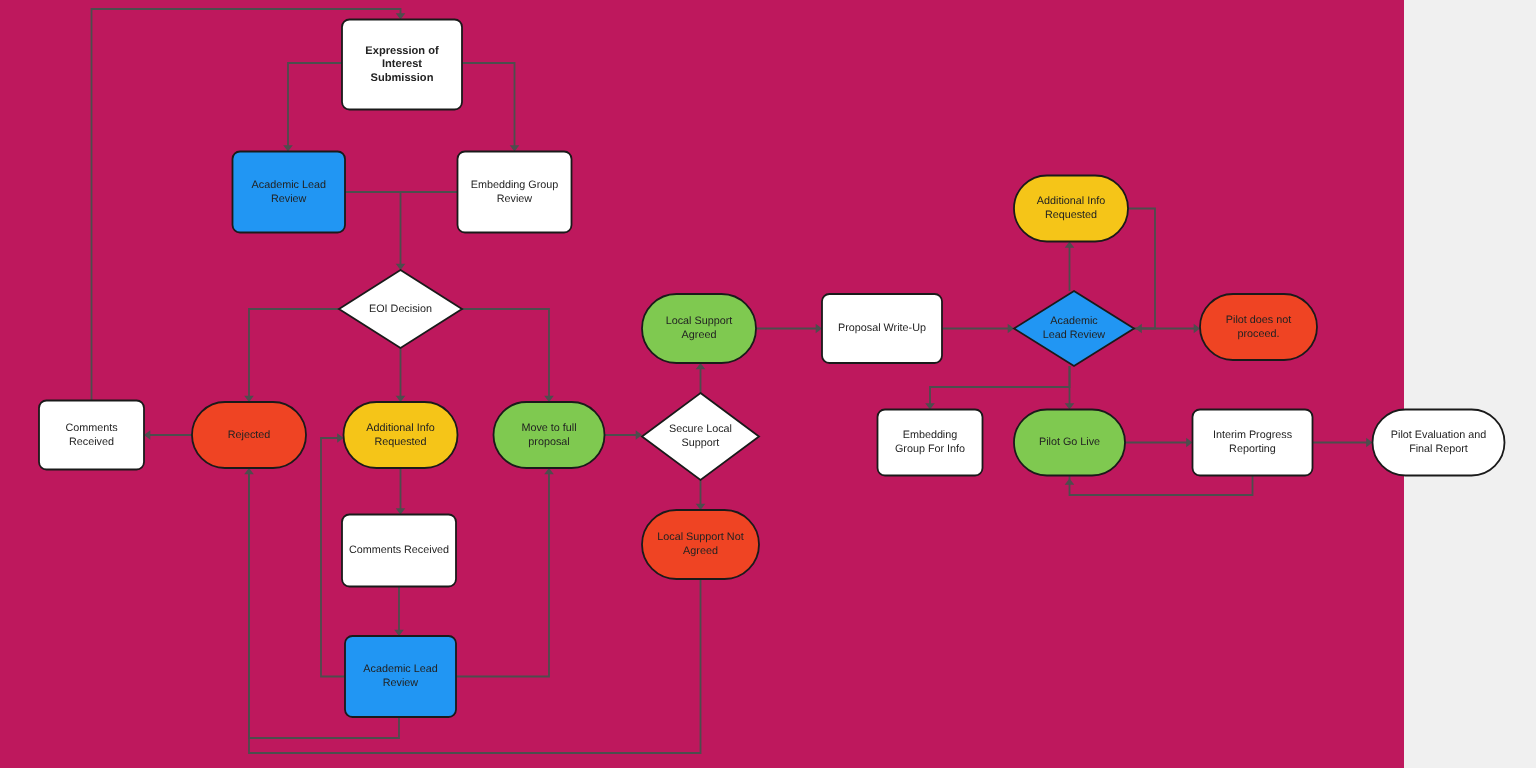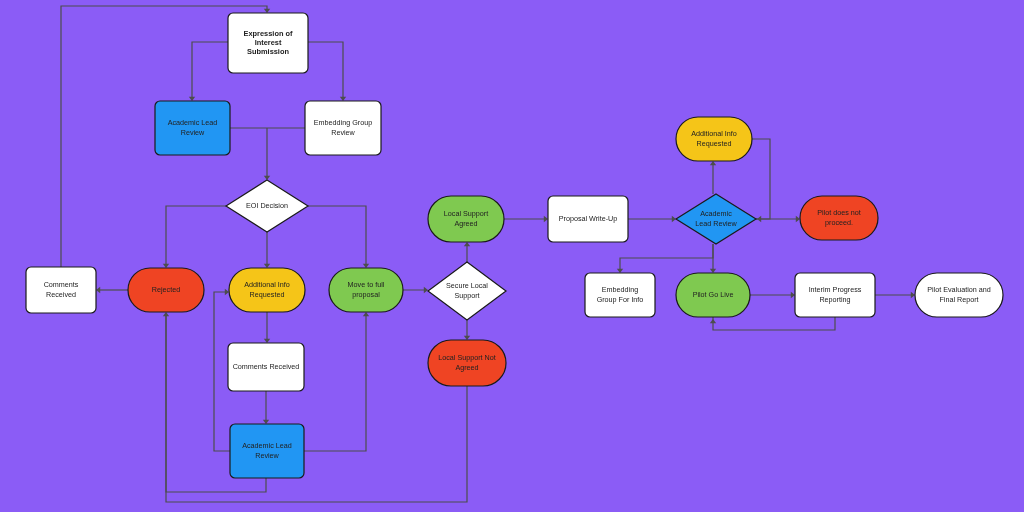--- a/index.html
+++ b/index.html
@@ -1,18 +1,18 @@
 <!DOCTYPE html>
 <html><head>
 <meta charset="utf-8">
 <style>
   html,body{margin:0;padding:0;background:#f0f0f0;}
   body{width:1024px;height:512px;overflow:hidden;
        font-family:"Liberation Sans","DejaVu Sans",sans-serif;}
-  #canvas{position:relative;width:1024px;height:512px;background:#8b5cf6;}
+  #canvas{position:relative;width:936px;height:512px;background:#be185d;}
   svg.flow{position:absolute;top:0;left:0;width:1024px;height:512px;}
   .edge{fill:none;stroke:#4d4d4d;stroke-width:1.2;}
   .node-shape{stroke:#1a1a1a;stroke-width:1.2;}
   .label{font-family:"Liberation Sans","DejaVu Sans",sans-serif;
          font-size:7.2px;fill:#222;text-anchor:middle;dominant-baseline:middle;}
   .label.bold{font-weight:bold;font-size:7.4px;}
 </style>
 </head>
 <body>
 

